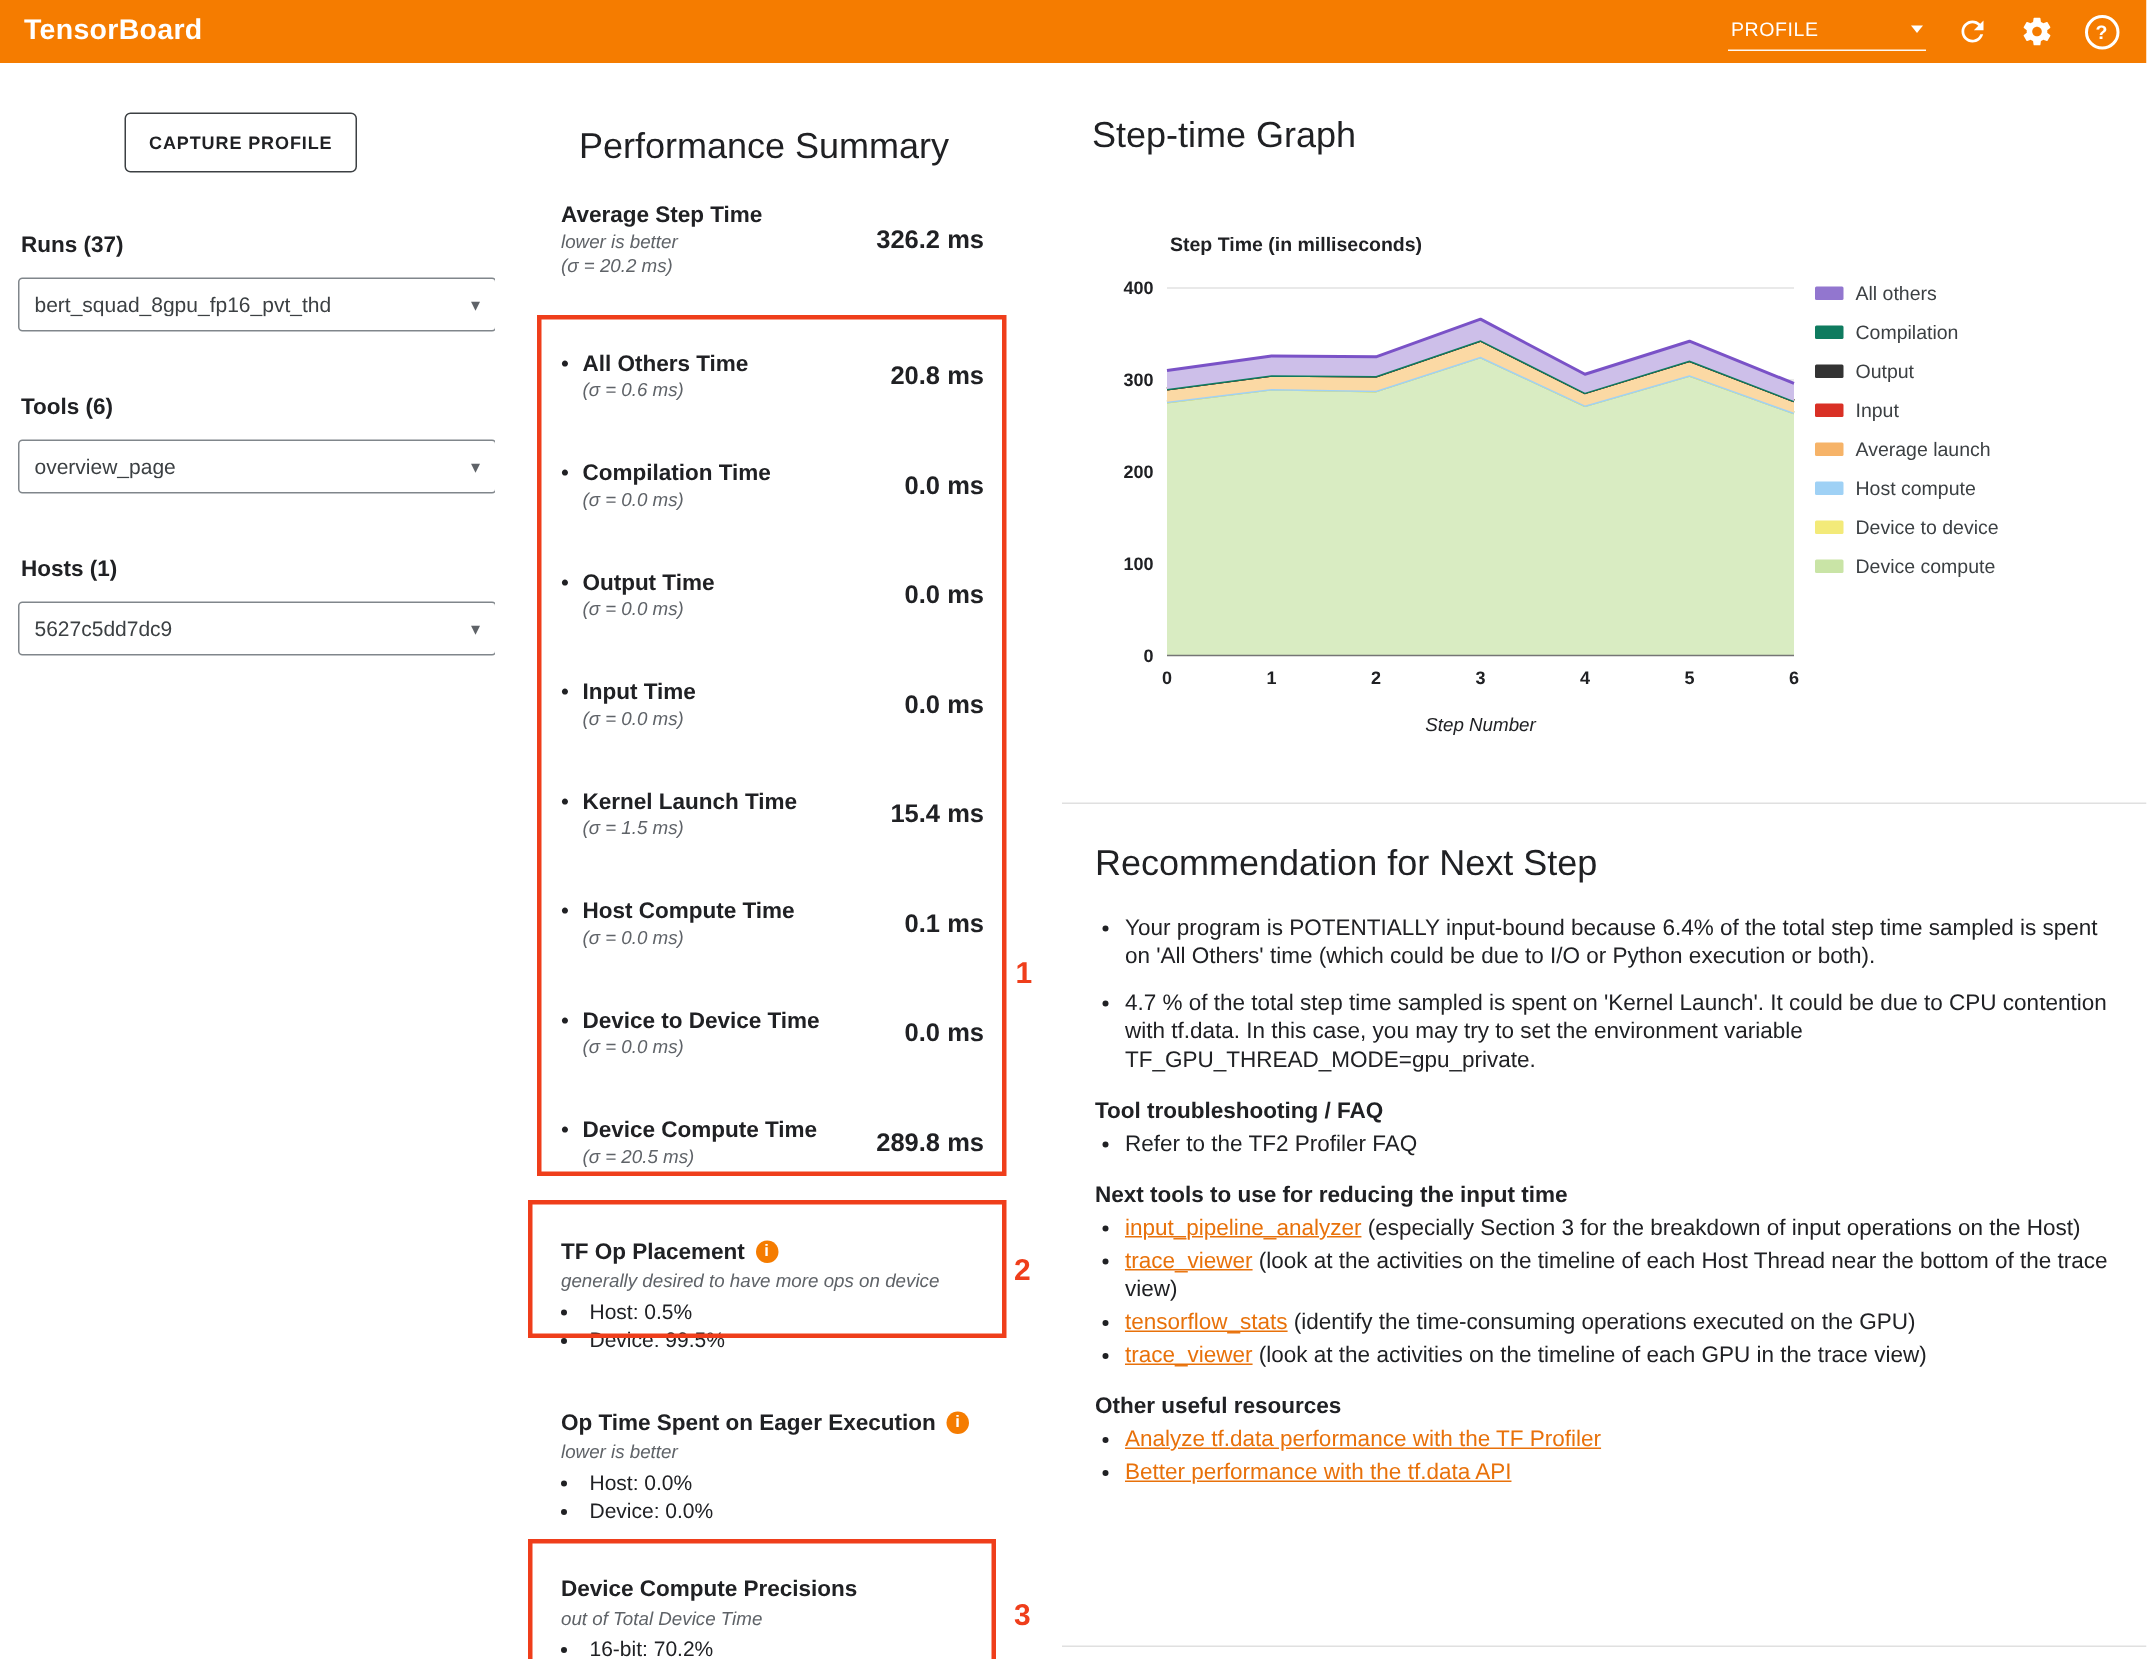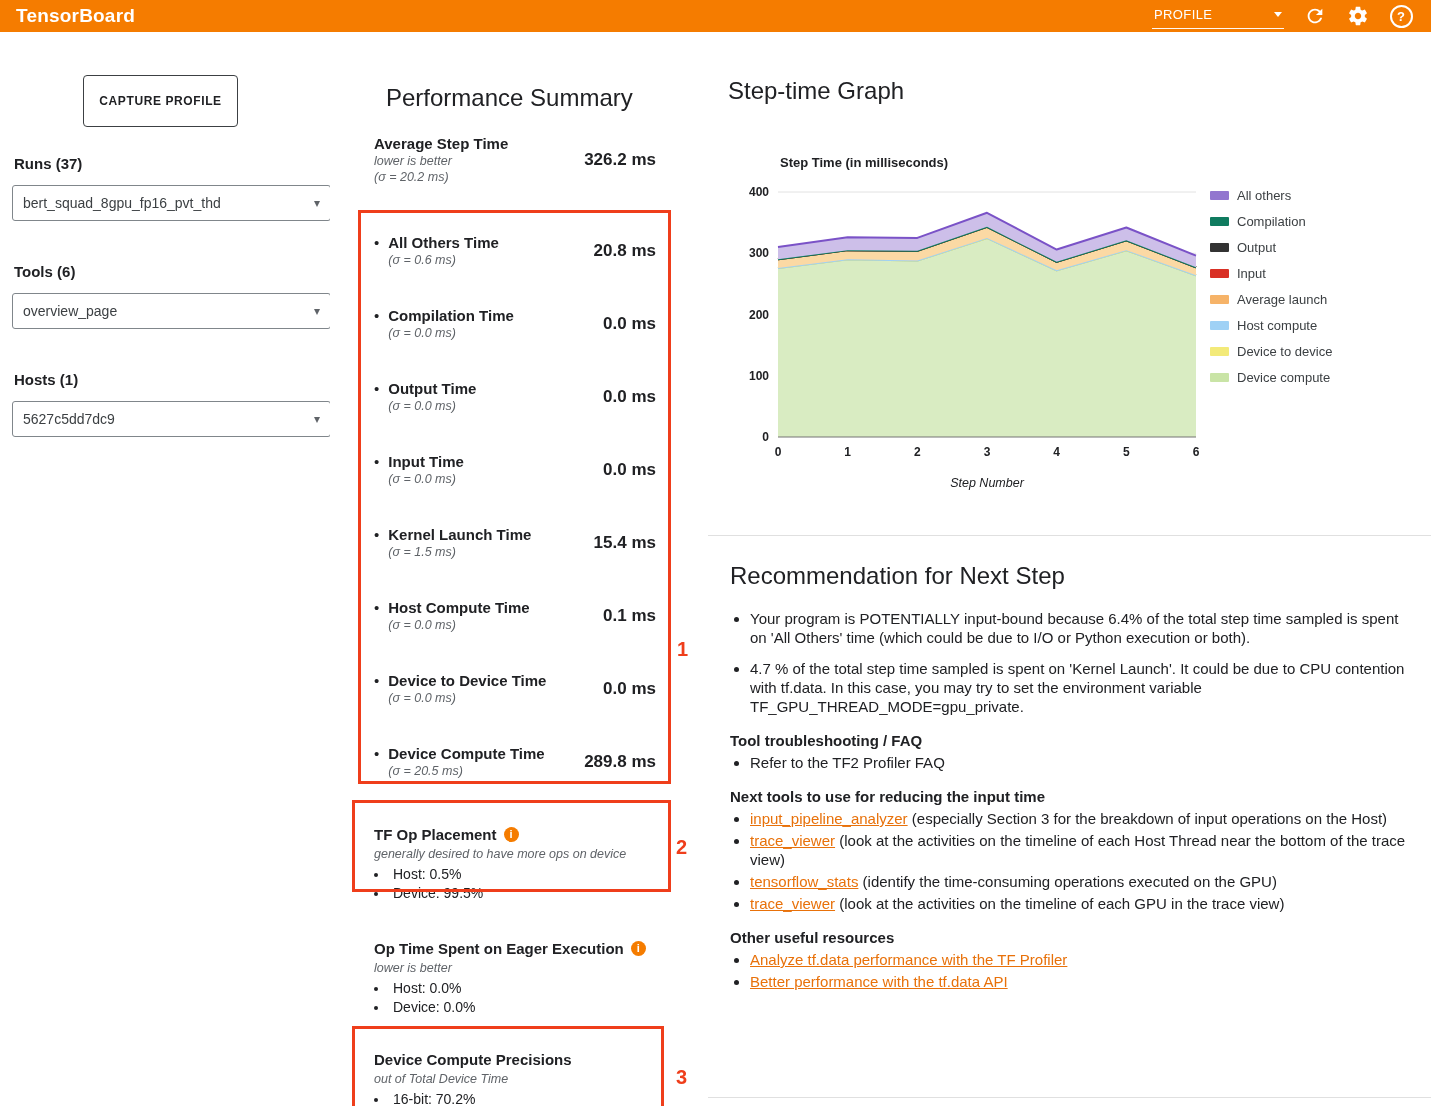--- a/index.html
+++ b/index.html
@@ -6,36 +6,36 @@
   :root{
     --header-bg:#f57c00;
     --annotation:#ef3e1b;
     --link:#e8710a;
   }
   html,body{margin:0;padding:0;}
   body{font-family:"Liberation Sans",sans-serif;color:#202124;background:#fff;}
   .page{position:relative;width:1431px;height:1106px;overflow:hidden;background:#fff;}
 
   
-  .header{position:absolute;top:0;left:0;right:0;height:32px;background:var(--header-bg);
+  .header{position:absolute;top:0;left:0;right:0;height:42px;background:var(--header-bg);
           display:flex;align-items:center;padding:0 18px 0 16px;color:#fff;z-index:5;}
   .header-title{font-size:19px;font-weight:bold;letter-spacing:.2px;}
   .header-right{margin-left:auto;display:flex;align-items:center;gap:19px;}
   .profile-select{display:flex;align-items:center;justify-content:space-between;width:128px;
           border-bottom:1px solid rgba(255,255,255,.95);padding:3px 2px 6px 2px;
           font-size:13px;letter-spacing:.4px;cursor:pointer;}
   .caret-shape{width:0;height:0;border-left:4px solid transparent;border-right:4px solid transparent;
           border-top:5px solid #fff;}
   .header-icon{width:24px;height:24px;display:flex;align-items:center;justify-content:center;cursor:pointer;}
   .help-circle span{display:block;width:19px;height:19px;border:2px solid #fff;border-radius:50%;
           font-size:13px;font-weight:bold;line-height:19px;text-align:center;}
 
   
   .sidebar{position:absolute;top:46px;left:0;width:330px;height:1060px;border-right:1px solid #e0e0e0;background:#fff;}
-  .capture-btn{position:absolute;left:83px;top:29px;width:155px;height:52px;background:#fff;
+  .capture-btn{position:absolute;left:83px;top:29px;width:155px;height:40px;background:#fff;
           border:1px solid #3c4043;border-radius:4px;font-family:inherit;font-size:12px;font-weight:bold;
           letter-spacing:.6px;color:#202124;cursor:pointer;}
   .field-label{position:absolute;left:14px;font-size:15px;font-weight:bold;}
   .dropdown{position:absolute;left:12px;width:297px;height:34px;border:1px solid #80868b;border-radius:3px;
           display:flex;align-items:center;padding:0 10px;font-size:14px;color:#3c4043;cursor:pointer;background:#fff;}
   .dd-value{white-space:nowrap;overflow:hidden;text-overflow:ellipsis;}
   .dd-caret{margin-left:auto;color:#5f6368;font-size:12px;}
 
   
   .summary{position:absolute;top:46px;left:330px;width:378px;height:1060px;border-right:1px solid #e0e0e0;background:#fff;}

